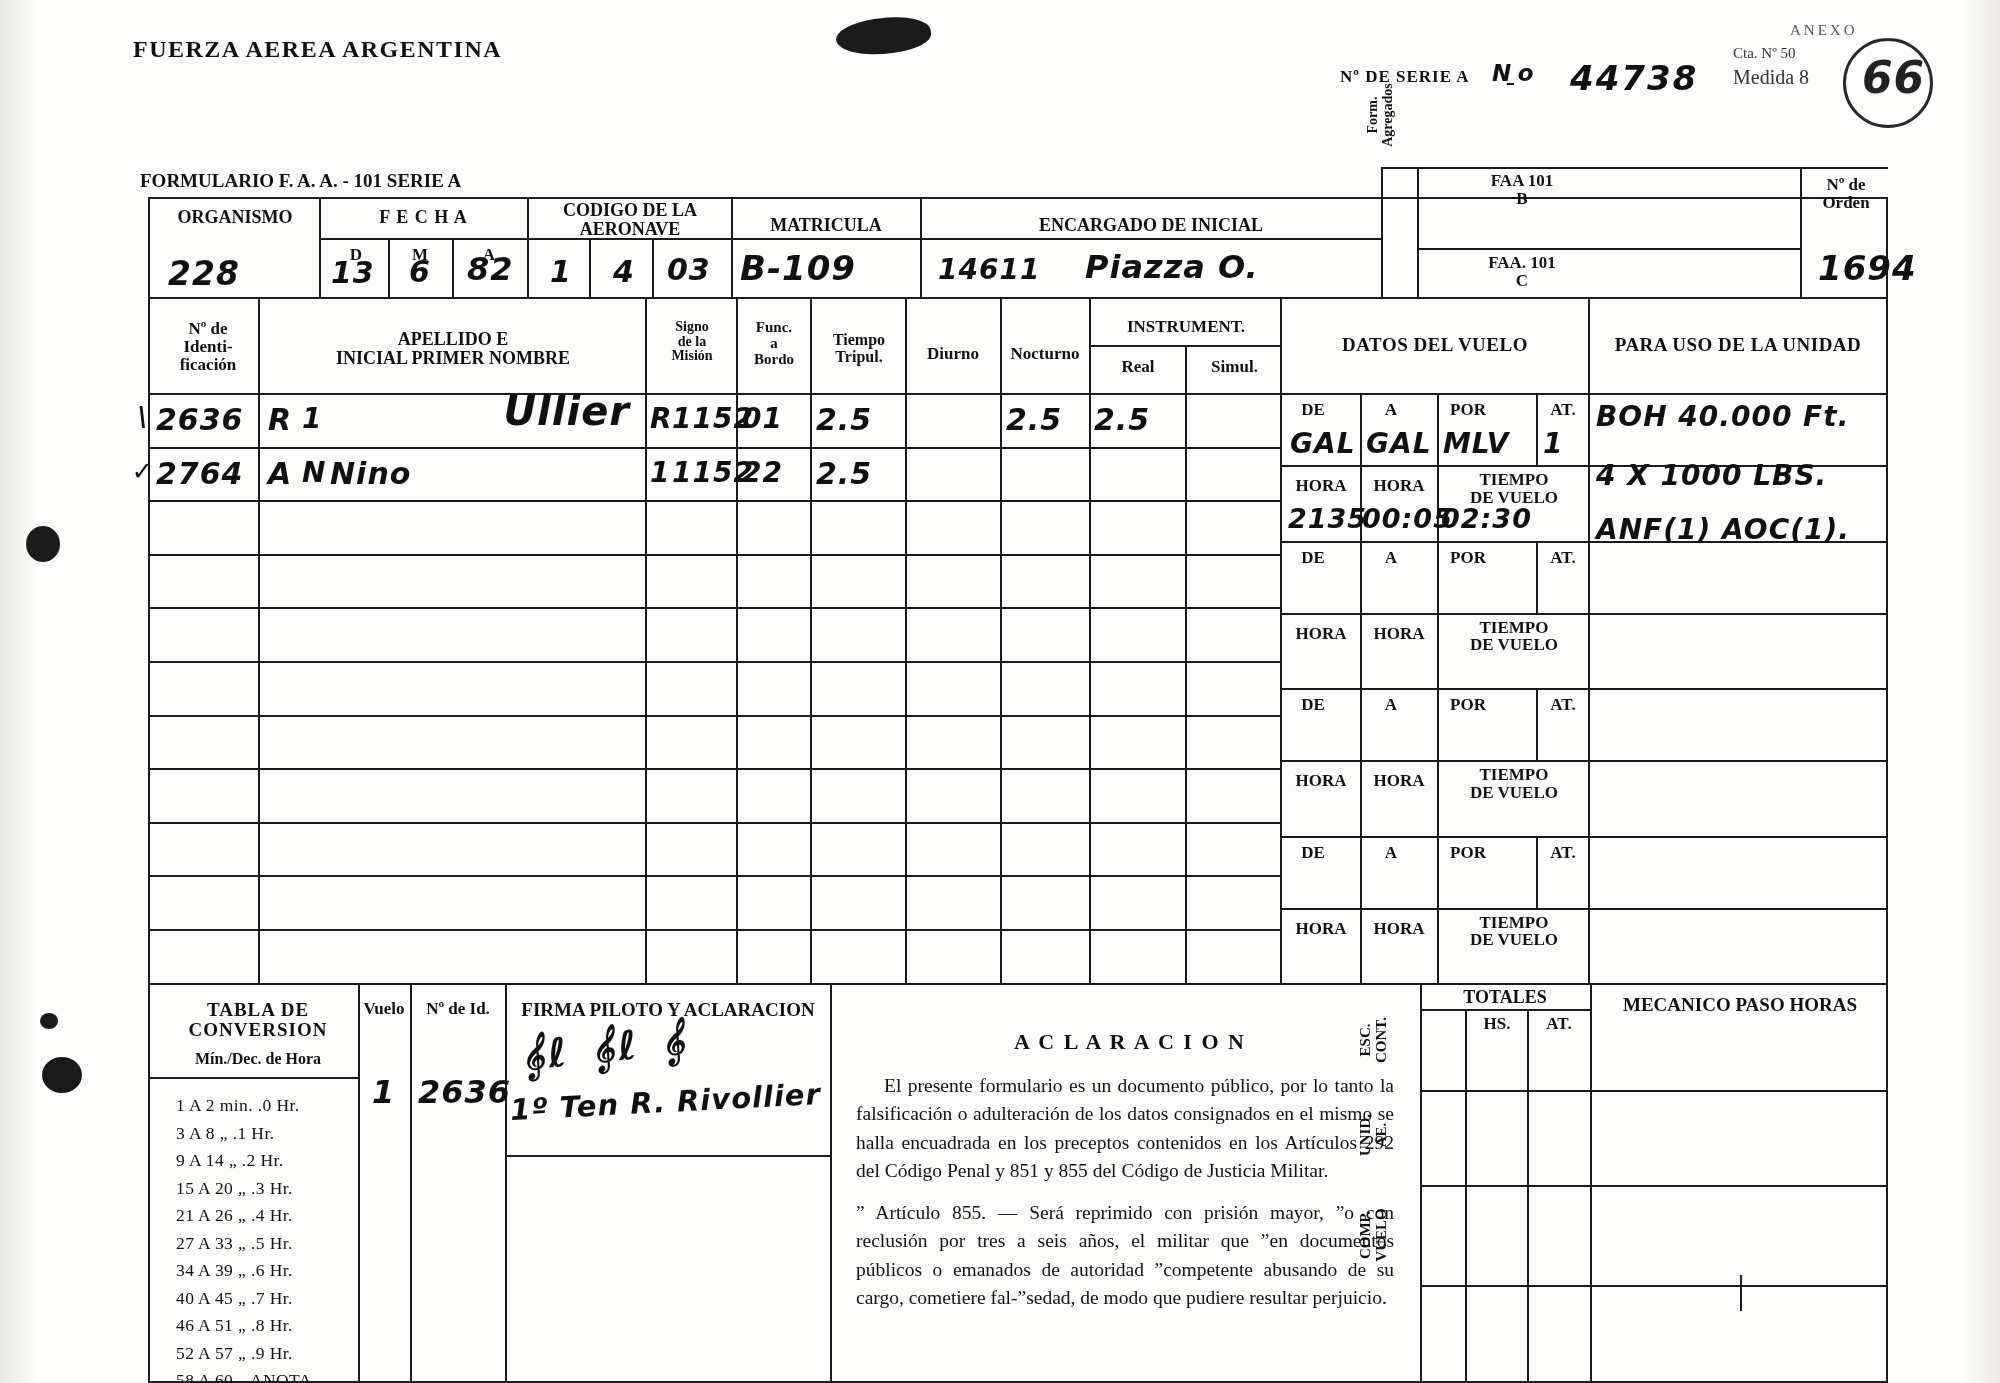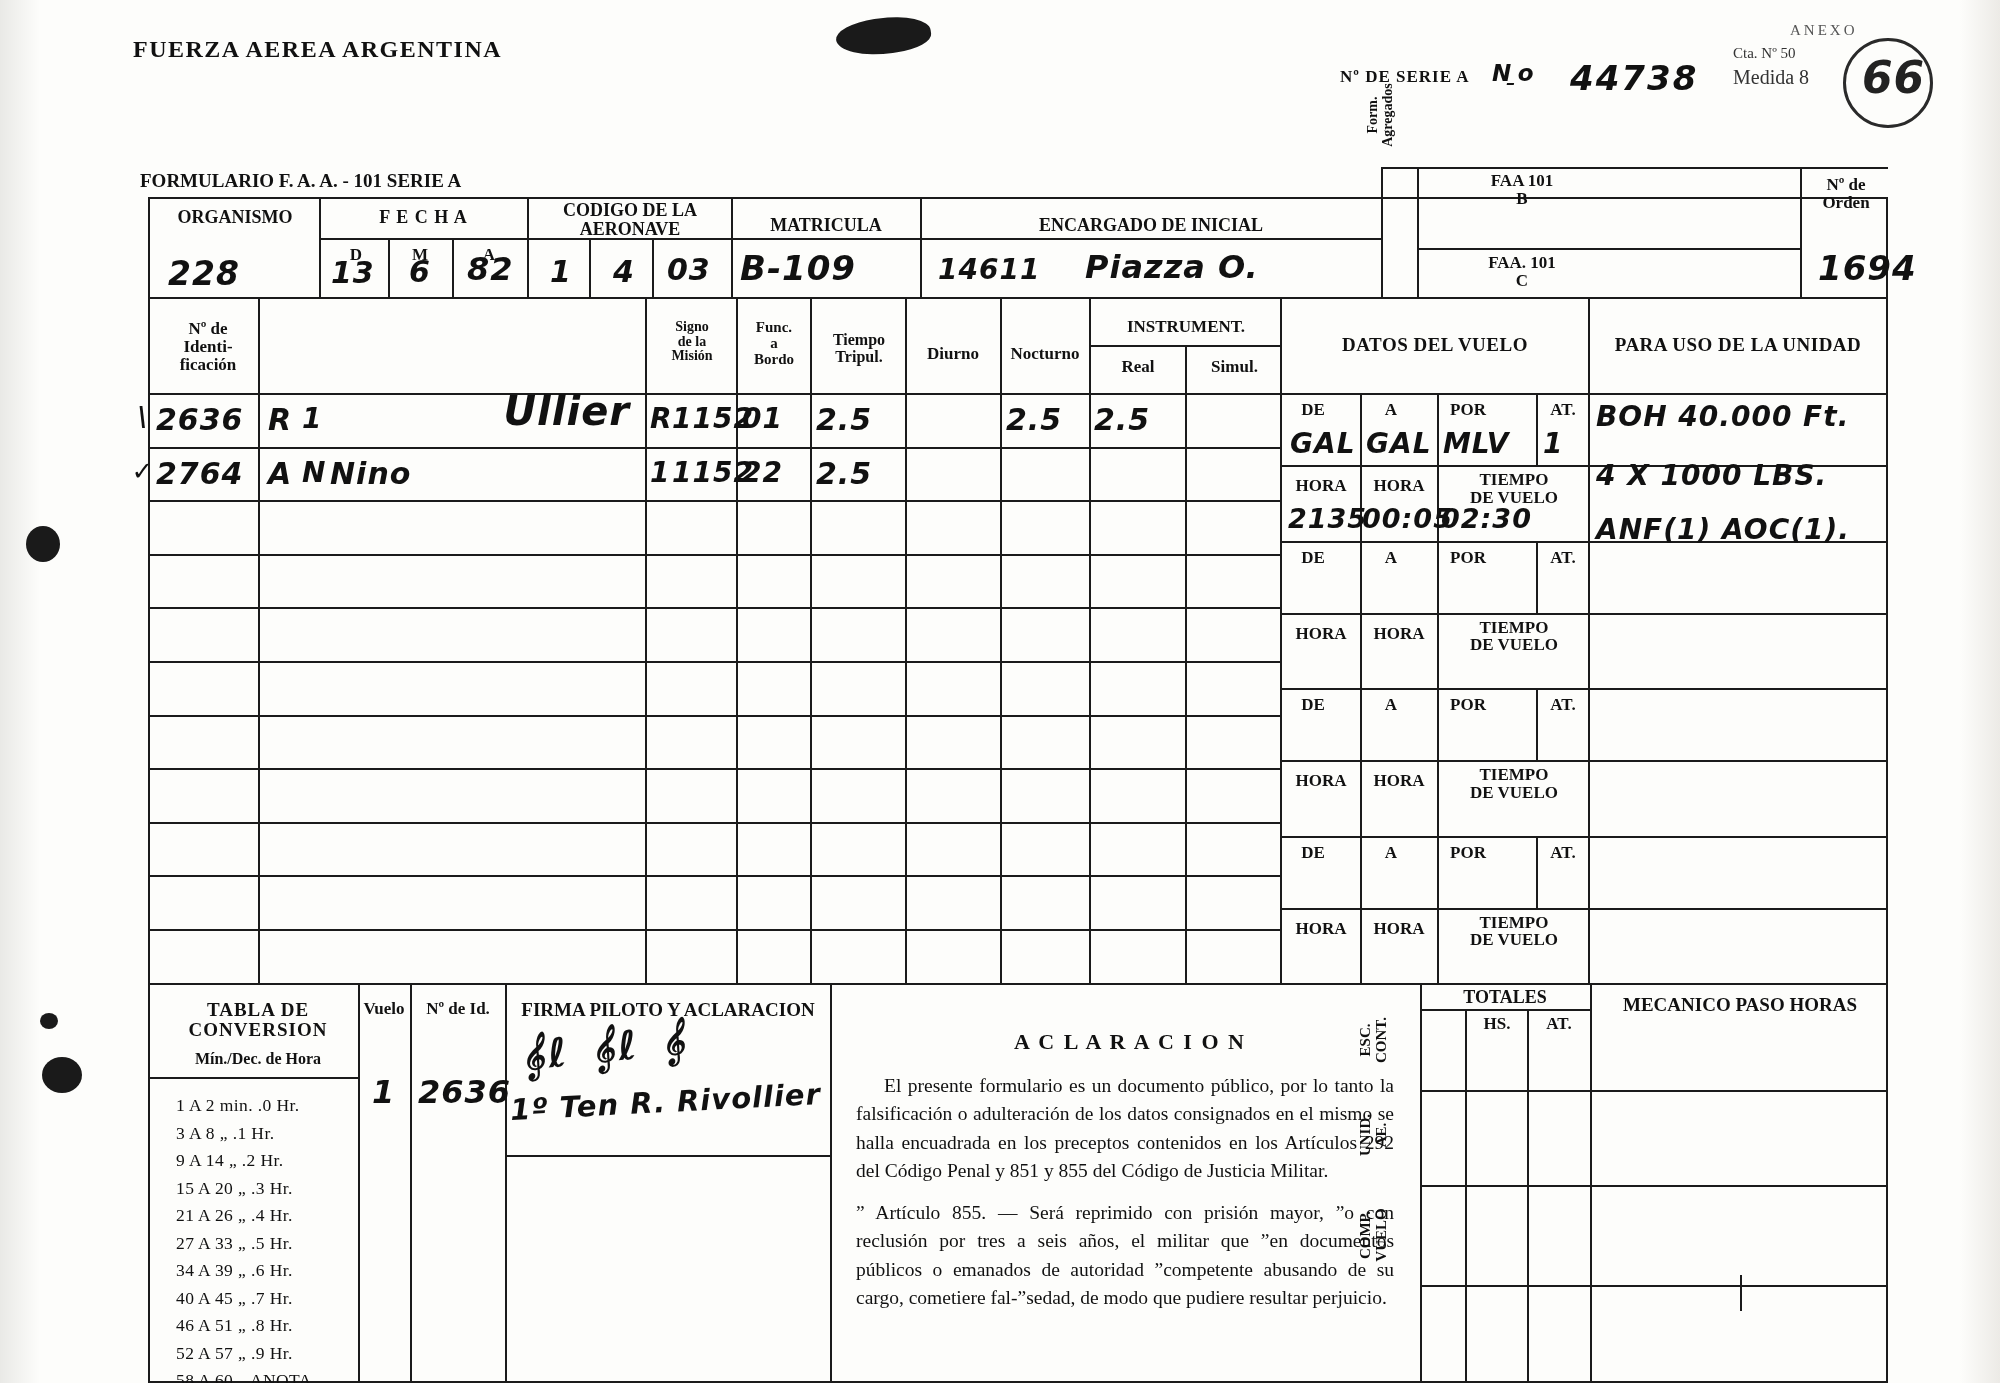--- a/index.html
+++ b/index.html
@@ -111,20 +111,22 @@
   <div class="vline" style="left:905px;top:297px;height:686px;"></div>
   <div class="vline" style="left:1000px;top:297px;height:686px;"></div>
   <div class="vline" style="left:1089px;top:297px;height:686px;"></div>
   <div class="vline" style="left:1185px;top:345px;height:638px;"></div>
   <div class="vline" style="left:1280px;top:297px;height:686px;"></div>
   <div class="vline" style="left:1588px;top:297px;height:686px;"></div>
 
   <div class="lbl cell" style="left:158px;top:320px;width:100px;font-size:17px;white-space:pre-line;">Nº de
 Identi-
 ficación</div>
+  <div class="lbl cell" style="left:264px;top:330px;width:378px;font-size:18px;white-space:pre-line;">APELLIDO E
+INICIAL PRIMER NOMBRE</div>
   <div class="lbl cell" style="left:650px;top:320px;width:84px;font-size:14px;white-space:pre-line;">Signo
 de la
 Misión</div>
   <div class="lbl cell" style="left:740px;top:320px;width:68px;font-size:15px;white-space:pre-line;">Func.
 a
 Bordo</div>
   <div class="lbl cell" style="left:814px;top:332px;width:90px;font-size:16px;white-space:pre-line;">Tiempo
 Tripul.</div>
   <div class="lbl cell" style="left:908px;top:345px;width:90px;font-size:17px;">Diurno</div>
   <div class="lbl cell" style="left:1002px;top:345px;width:86px;font-size:17px;">Nocturno</div>

